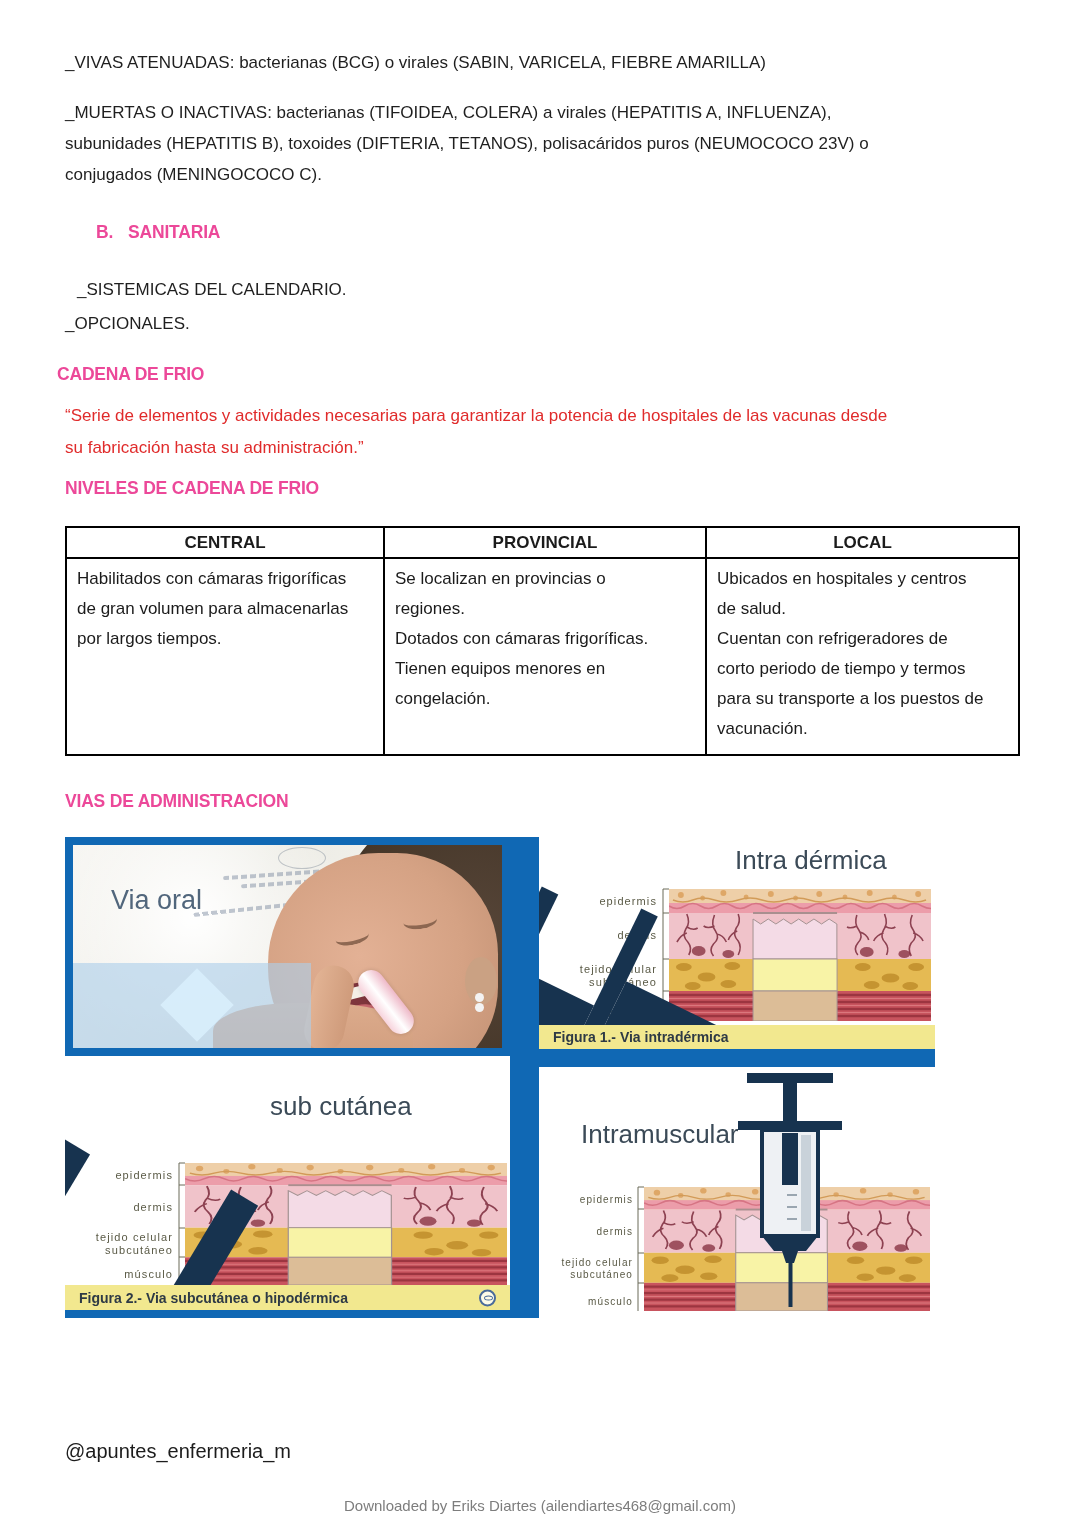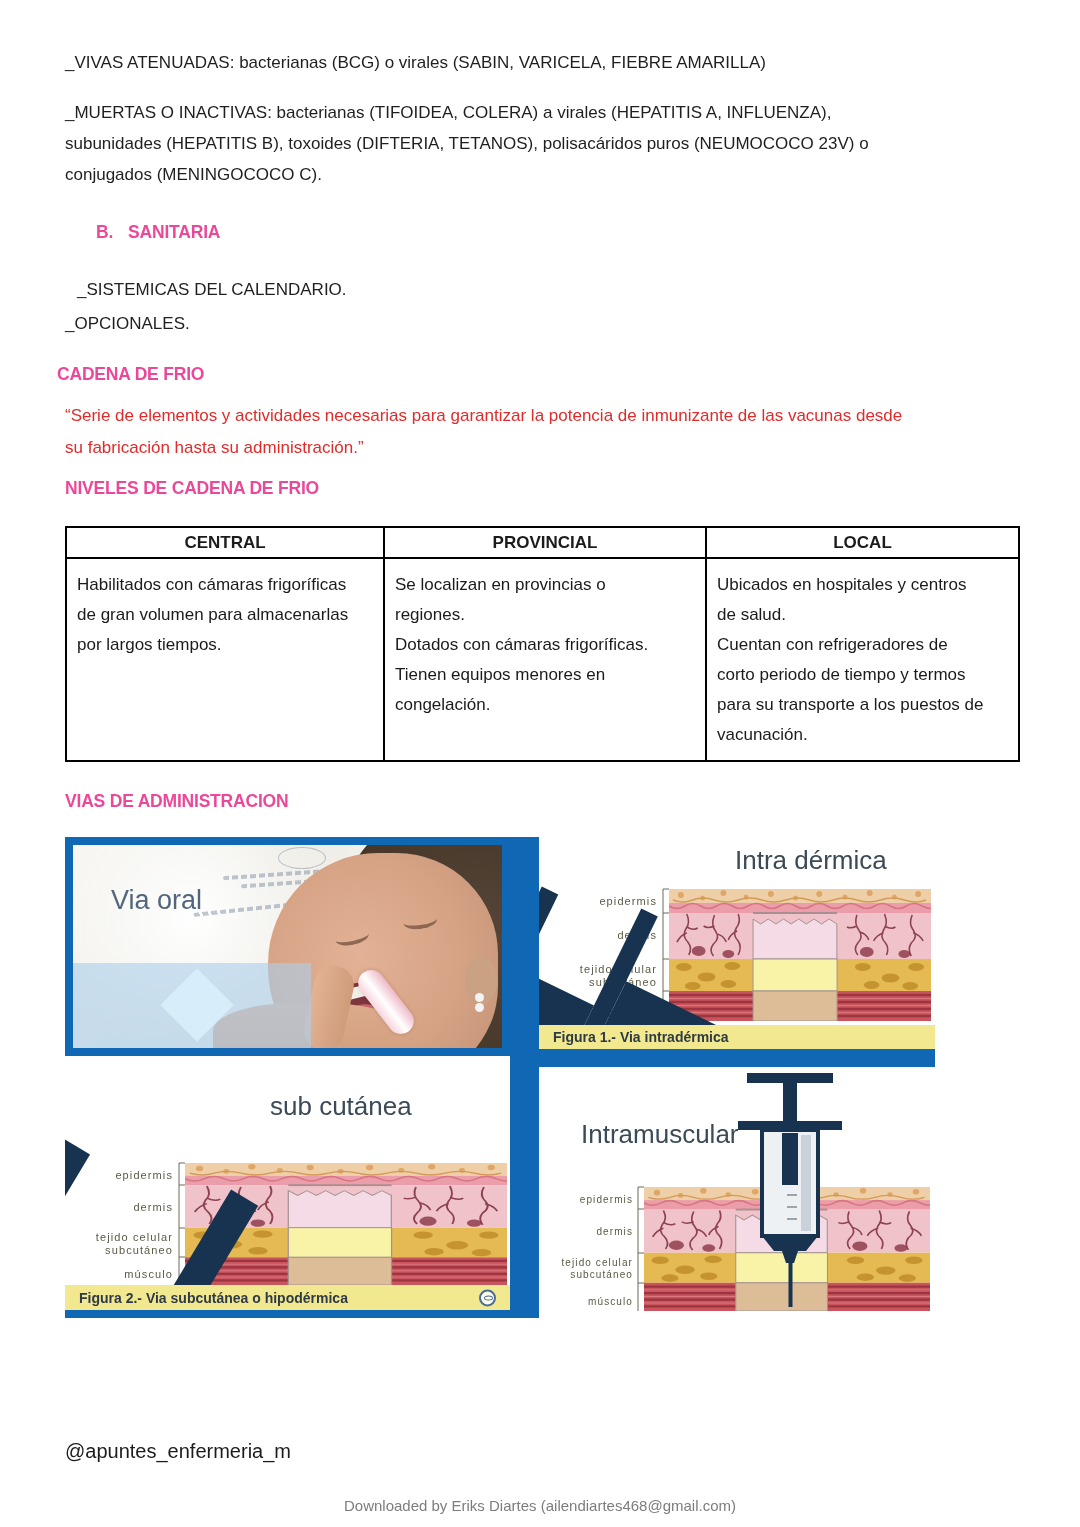--- a/index.html
+++ b/index.html
@@ -8,21 +8,21 @@
     font-family:"Liberation Sans", sans-serif;color:#1b1b1b;overflow:hidden;
   }
   .abs{position:absolute;}
   .para{font-size:17px;line-height:31px;color:#1f1f1f;}
   .bold-head{font-size:17.5px;font-weight:bold;color:#ec4899;letter-spacing:-0.2px;}
   
   table.coldchain{border-collapse:collapse;table-layout:fixed;width:953px;border-radius:20px;}
   table.coldchain th, table.coldchain td{border:2px solid #000;}
   table.coldchain th{font-size:17px;font-weight:bold;text-align:center;padding:3px 0 2px 0;line-height:24px;}
   table.coldchain td{font-size:17px;line-height:30px;vertical-align:top;
-    padding:11px 34px 10px 10px;white-space:pre-line;}
+    padding:5px 34px 10px 10px;white-space:pre-line;}
   
   .figures{width:870px;height:507px;}
   .blue{background:#1068b4;}
   .fig-frame{box-sizing:border-box;}
   .caption-bar{position:absolute;left:0;right:0;background:#f2e88f;display:flex;align-items:center;
     font-size:14px;font-weight:bold;color:#2e3a45;padding-left:14px;box-sizing:border-box;}
   .caption-icon{position:absolute;right:14px;top:50%;transform:translateY(-50%);width:17px;height:17px;
     border:2px solid #4a6b9a;border-radius:50%;background:#fdfbe8;box-sizing:border-box;}
   .caption-icon:before{content:"";position:absolute;left:3px;top:4px;width:7px;height:3px;
     border:1px solid #4a6b9a;border-radius:50%;}
@@ -158,21 +158,21 @@
 <div class="abs bold-head" style="left:96px;top:222px">
   <span>B.</span><span style="display:inline-block;width:15px"></span><span>SANITARIA</span>
 </div>
 
 <p class="abs para" style="left:65px;top:262px;margin:12px">_SISTEMICAS DEL CALENDARIO.</p>
 
 <p class="abs para" style="left:65px;top:308px;margin:0">_OPCIONALES.</p>
 
 <h3 class="abs bold-head" style="left:49px;top:356px;margin:8px">CADENA DE FRIO</h3>
 
-<p class="abs para quote" style="left:65px;top:400px;width:840px;margin:0;line-height:32px">“Serie de elementos y actividades necesarias para garantizar la potencia de inmunizante de las vacunas desde su fabricación hasta su administración.”</p>
+<p class="abs para quote" style="left:65px;top:400px;width:840px;margin:0;line-height:32px">“Serie de elementos y actividades necesarias para garantizar la potencia de hospitales de las vacunas desde su fabricación hasta su administración.”</p>
 
 <h3 class="abs bold-head" style="left:65px;top:478px;margin:0">NIVELES DE CADENA DE FRIO</h3>
 
 <table class="coldchain abs" style="left:65px;top:526px">
   <colgroup>
       <col style="width:318px">
       <col style="width:322px">
       <col style="width:313px">
     </colgroup>
   <thead>

